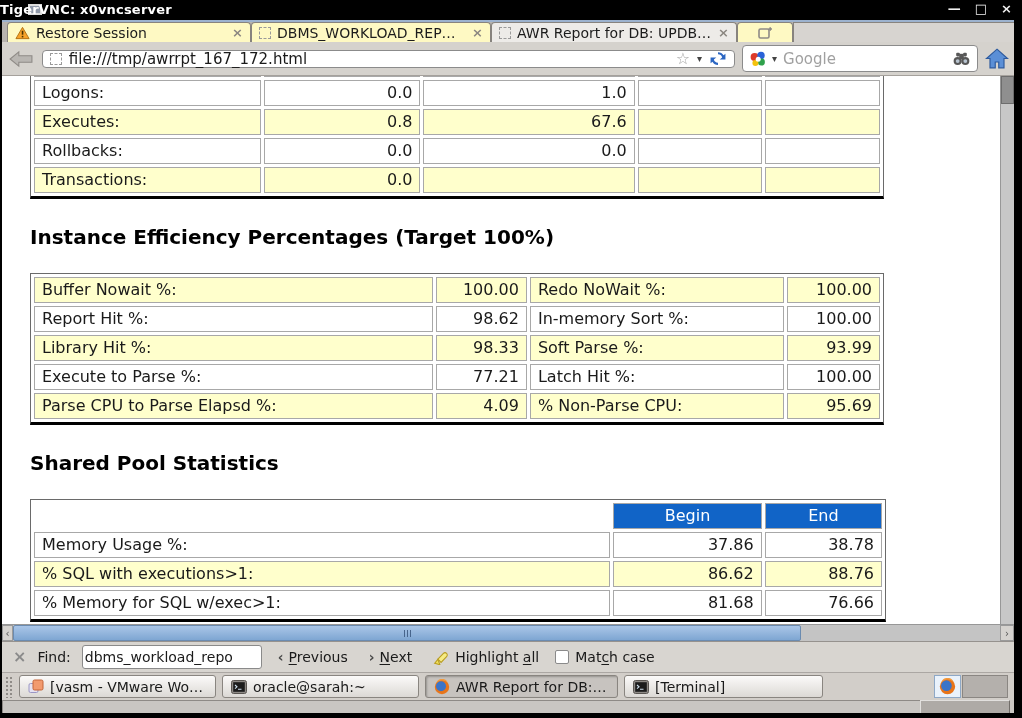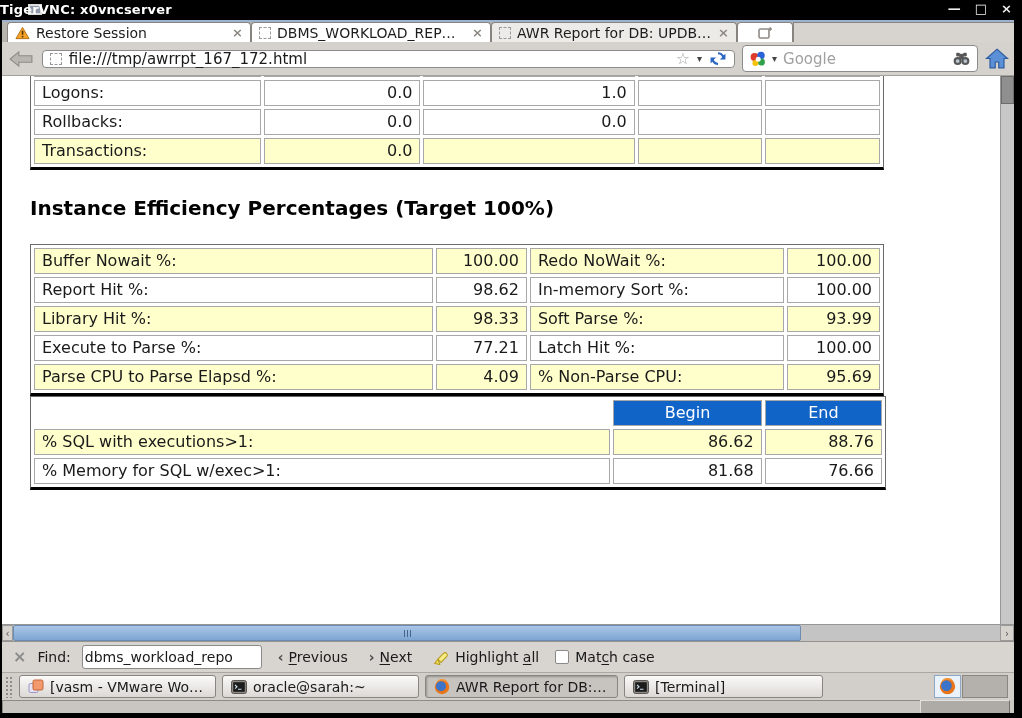--- a/index.html
+++ b/index.html
@@ -14,21 +14,21 @@
 
   
   .titlebar { position:absolute; top:0; left:0; width:1022px; height:20px; background:#000; }
   .titlebar .title { position:absolute; left:0; right:0; top:2px; text-align:left; color:#fff; font-size:13px; font-weight:bold; letter-spacing:.2px; }
   .win-icon { position:absolute; left:28px; top:4px; width:14px; height:11px; border:2px solid #dcdcdc; background:#8f98a8; }
   .win-controls { position:absolute; right:10px; top:1px; display:flex; gap:14px; color:#f0f0f0; font-size:13px; font-weight:bold; }
   .win-controls span { cursor:default; }
 
   
   .tabbar { position:absolute; top:20px; left:2px; width:1012px; height:22px; background:#b7b3af; border-top:2px solid #9cb2ce; display:flex; align-items:flex-end; padding-left:5px; }
-  .tab { display:flex; align-items:center; gap:6px; height:20px; border:1px solid #87837e; border-bottom:none; border-radius:4px 4px 0 0; background:#ffffff; padding:0 7px; overflow:hidden; }
+  .tab { display:flex; align-items:center; gap:6px; height:20px; border:1px solid #87837e; border-bottom:none; border-radius:4px 4px 0 0; background:#fef9c3; padding:0 7px; overflow:hidden; }
   .tab.active { background:#edebe8; }
   .tab-label { font-size:14px; color:#1c1c1c; white-space:nowrap; overflow:hidden; text-overflow:ellipsis; flex:1; }
   .tab-close { font-size:13px; font-weight:bold; color:#8b8781; line-height:1; flex:0 0 auto; }
   .dashed-box { width:12px; height:12px; border:1px dashed #9a9a9a; flex:0 0 auto; }
   .tab1 { width:244px; }  .tab2 { width:240px; }  .tab3 { width:246px; }
   .newtab { width:56px; justify-content:center; }
   .tabbar-rest { flex:1; height:20px; background:#d7d4d0; border-top:1px solid #87837e; border-left:1px solid #87837e; }
 
   
   .navbar { position:absolute; top:42px; left:2px; width:1012px; height:34px; background:#d5d2cd; border-bottom:1px solid #a5a19c; display:flex; align-items:center; padding:0 5px; gap:7px; overflow:hidden; }
@@ -213,20 +213,27 @@
     <tbody>
 
         <tr>
           <td class="lbl">Logons:</td>
           <td class="num">0.0</td>
           <td class="num">1.0</td>
           <td></td>
           <td></td>
         </tr>
 
+        <tr class="shaded">
+          <td class="lbl">Executes:</td>
+          <td class="num">0.8</td>
+          <td class="num">67.6</td>
+          <td></td>
+          <td></td>
+        </tr>
 
         <tr>
           <td class="lbl">Rollbacks:</td>
           <td class="num">0.0</td>
           <td class="num">0.0</td>
           <td></td>
           <td></td>
         </tr>
 
         <tr class="shaded">
@@ -280,36 +287,42 @@
 
         <tr class="shaded">
           <td class="lbl">Parse CPU to Parse Elapsd %:</td>
           <td class="num">4.09</td>
           <td class="lbl">% Non-Parse CPU:</td>
           <td class="num">95.69</td>
         </tr>
       </tbody>
   </table>
 
+  <h2 class="awr-h">Shared Pool Statistics</h2>
 
   <table class="awr" id="t3">
     <colgroup>
         <col style="width:575px">
         <col style="width:148px">
         <col style="width:117px">
       </colgroup>
     <tbody>
       <tr>
         <td class="noborder"></td>
         <td class="hdr">Begin</td>
         <td class="hdr">End</td>
       </tr>
     </tbody>
     <tbody>
 
+        <tr>
+          <td class="lbl">Memory Usage %:</td>
+          <td class="num">37.86</td>
+          <td class="num">38.78</td>
+        </tr>
 
         <tr class="shaded">
           <td class="lbl">% SQL with executions&gt;1:</td>
           <td class="num">86.62</td>
           <td class="num">88.76</td>
         </tr>
 
         <tr>
           <td class="lbl">% Memory for SQL w/exec&gt;1:</td>
           <td class="num">81.68</td>

